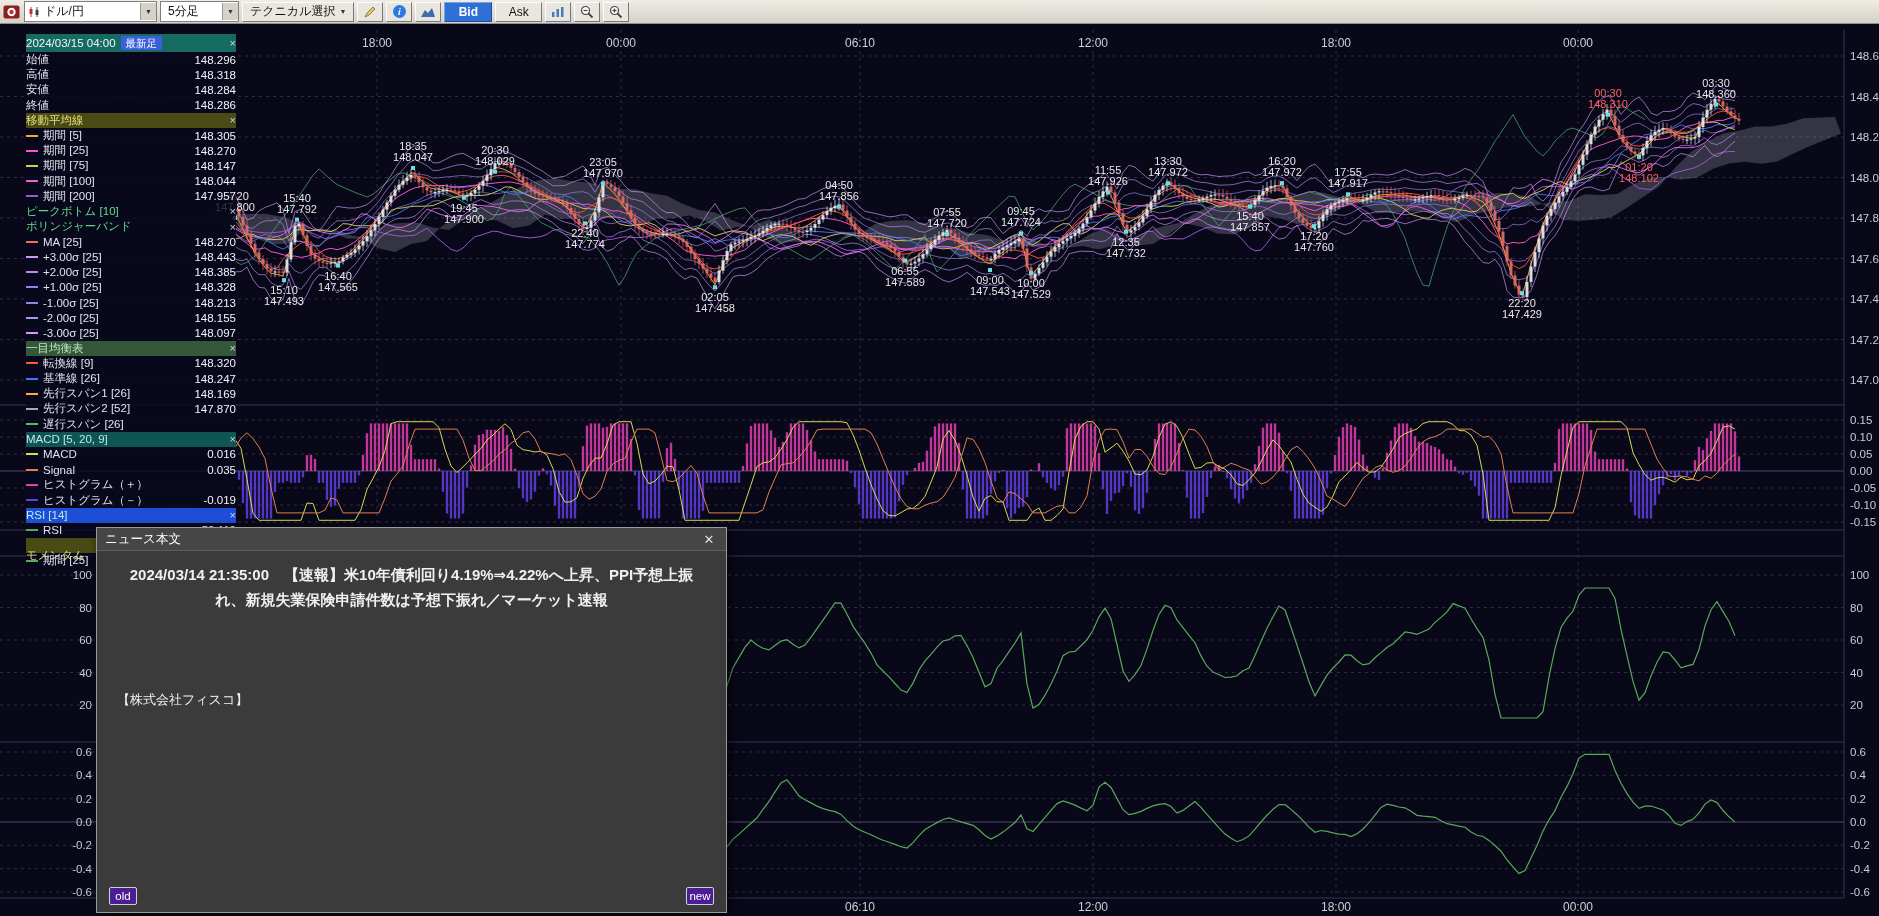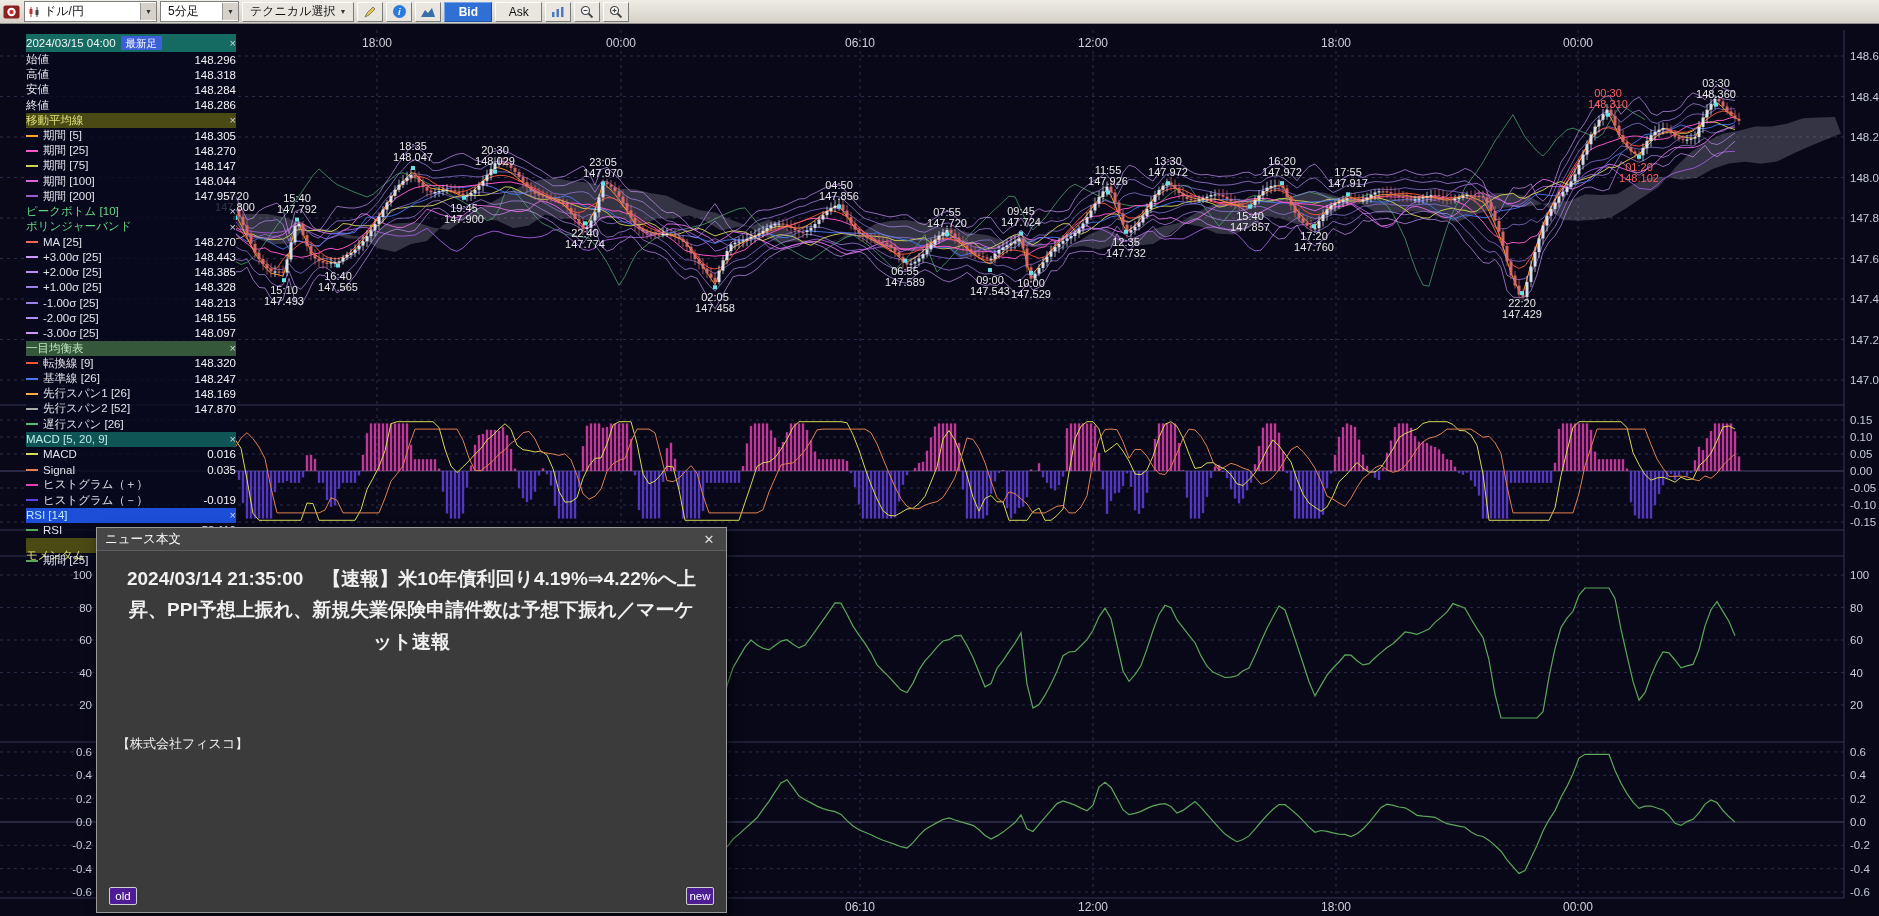--- a/index.html
+++ b/index.html
@@ -41,21 +41,21 @@
   
   #chart-svg{position:absolute;left:0;top:0;z-index:1}
   #chart-svg text{font-family:"Liberation Sans","DejaVu Sans",sans-serif}
 
   
   #news-dialog{position:absolute;left:96px;top:527px;width:631px;height:386px;background:#3b3b3b;
     border:1px solid #9a9a9a;box-shadow:3px 4px 10px rgba(0,0,0,.65);z-index:30;color:#f0f0f0;box-sizing:border-box}
   .dlg-title{height:22px;background:#464646;border-bottom:1px solid #5c5c5c;display:flex;align-items:center;
     padding:0 8px;font-size:12.5px;color:#fff}
   .dlg-close{margin-left:auto;width:18px;text-align:center;font-size:13px;color:#ddd;cursor:default}
-  .dlg-headline{font-weight:bold;font-size:19px;text-align:center;margin:12px 28px 0;line-height:1.65}
+  .dlg-headline{font-weight:bold;font-size:15px;text-align:center;margin:12px 28px 0;line-height:1.65}
   .dlg-body{font-size:13px;margin:16px 20px 0;line-height:1.55;white-space:pre-line}
   .dlg-source{font-size:13px;margin:78px 20px 0}
   .dlg-btn{position:absolute;bottom:7px;width:28px;height:18px;background:#4c1d95;border:1px solid #cfcfcf;
     color:#fff;font-size:11.5px;border-radius:2px;display:flex;align-items:center;justify-content:center}
   #old-btn{left:12px}
   #new-btn{right:12px}
 </style>
 </head>
 <body>
 

